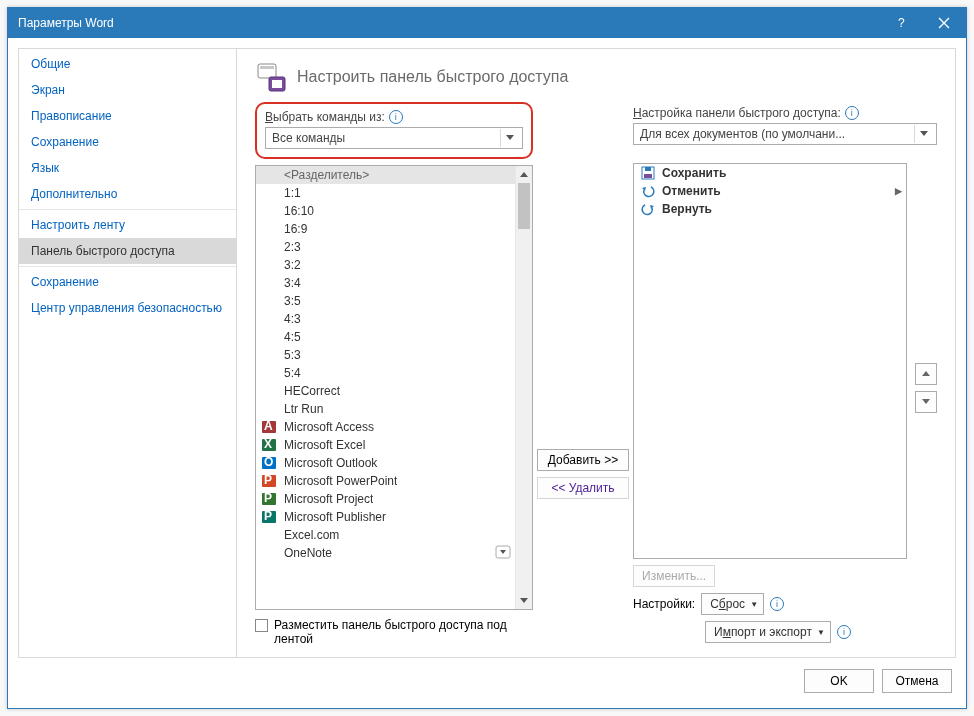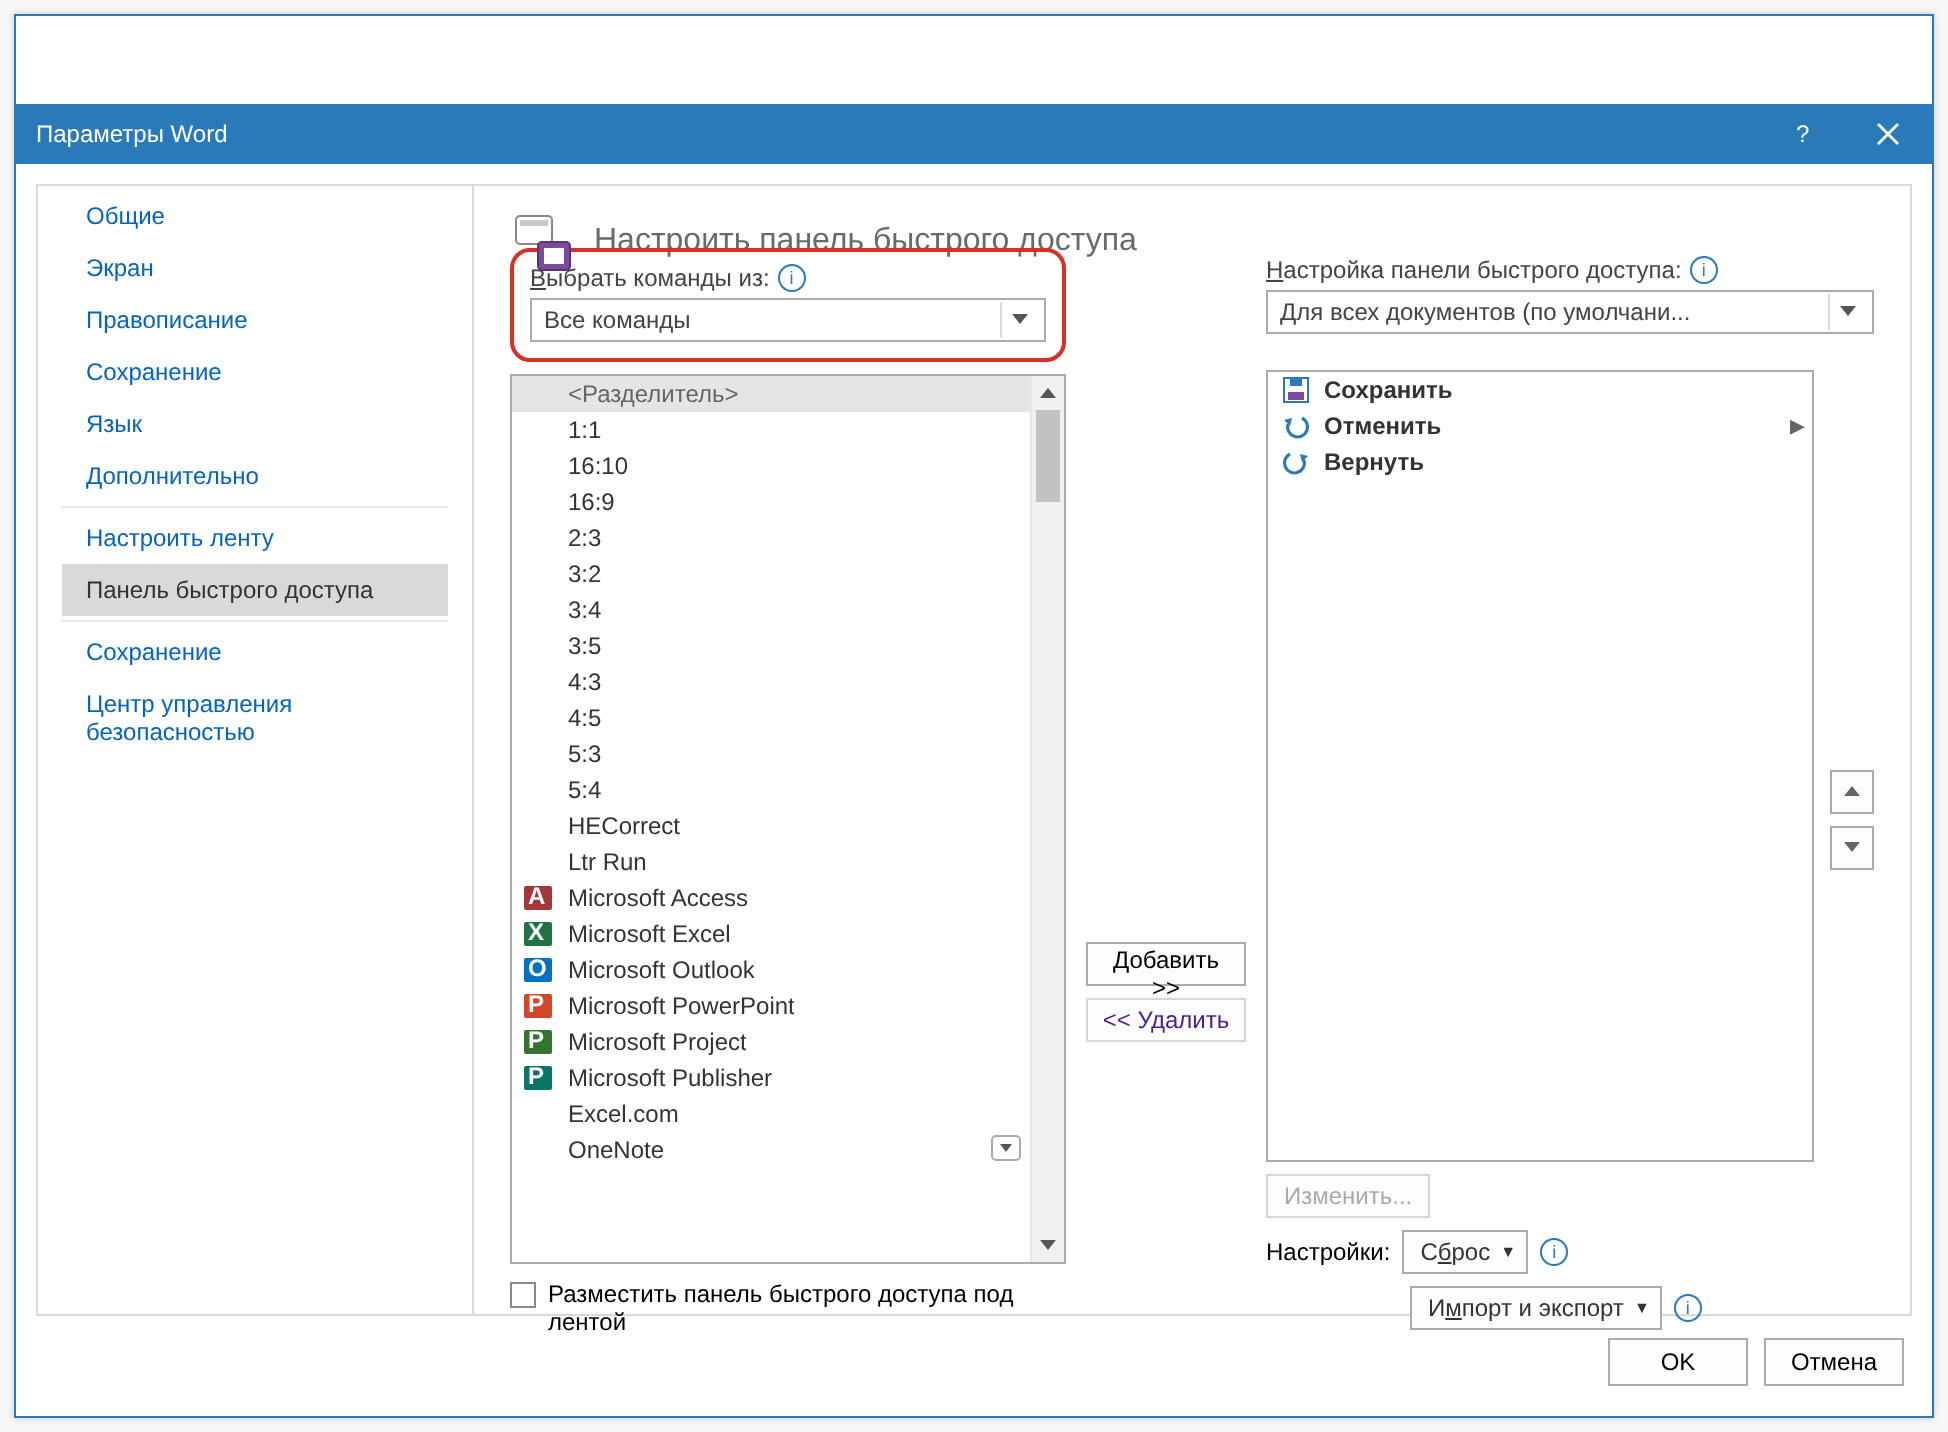--- a/index.html
+++ b/index.html
@@ -4,31 +4,31 @@
 <style>
   * { box-sizing: border-box; font-family: "Segoe UI", Tahoma, sans-serif; font-size: 12px; }
   html, body { margin: 0; padding: 0; background: #f8f8f8; }
   .window {
     width: 960px; height: 702px; margin: 7px; background: #fff;
     border: 1px solid #2a7ab9; box-shadow: 0 0 4px rgba(0,0,0,.2);
     display: flex; flex-direction: column;
   }
   .titlebar {
     background: #2a7ab9; color: #fff; height: 30px;
-    display: flex; align-items: center; padding-left: 10px; margin-top: 44px;
+    display: flex; align-items: center; padding-left: 10px;
   }
   .titlebar .title { flex: 1; }
   .titlebar .btn { width: 44px; height: 30px; display:flex; align-items:center; justify-content:center; cursor:pointer; }
   .body {
     flex: 1; display: flex; padding: 10px 10px 6px 10px; gap: 0;
     min-height: 0;
   }
   .sidebar {
     width: 218px; border: 1px solid #d9d9d9; border-right: none;
-    background: #fff; padding: 2px 12px;
+    background: #fff; padding: 2px 0;
     display:flex; flex-direction:column;
   }
   .sidebar .nav-item {
     padding: 6px 12px; color: #0563c1; cursor: pointer;
   }
   .sidebar .nav-item.selected { background: #d9d9d9; color: #333; }
   .sidebar .sep { border-top: 1px solid #e5e5e5; margin: 2px 0; }
   .content {
     flex: 1; border: 1px solid #d9d9d9; padding: 12px 18px 12px 18px;
     display:flex; flex-direction:column; min-width:0;
@@ -57,21 +57,21 @@
   .item-row { display:flex; align-items:center; height:18px; padding:0 4px 0 6px; gap:6px; color:#333;}
   .item-row .ic{ width:16px; height:16px; display:flex;align-items:center;justify-content:center;}
   .item-row .txt{ white-space:nowrap; overflow:hidden; text-overflow:ellipsis;}
   .item-row .sep-txt{ color:#666;}
   .item-row .caret{ margin-left:auto; color:#666; font-size:9px;}
   .item-row.selected{ background:#e5e5e5;}
   .scrollbar{ width:17px; background:#f0f0f0; border-left:1px solid #e7e7e7; display:flex;flex-direction:column;}
   .sb-btn{ height:17px; display:flex;align-items:center;justify-content:center; color:#555;}
   .sb-track{ flex:1; position:relative;}
   .sb-thumb{ position:absolute; left:2px; right:2px; background:#c2c2c2;}
-  .mid-btn{ width:80px; height:22px; border:1px solid #ababab; background:#fdfdfd; cursor:pointer;}
+  .mid-btn{ width:92px; height:22px; border:1px solid #ababab; background:#fdfdfd; cursor:pointer;}
   .mid-btn[disabled]{ color:#4c1d95; border-color:#d6d6d6; cursor:default;}
   .below-left{ display:flex; align-items:flex-start; gap:6px; margin-top:8px;}
   .chk{ width:13px;height:13px; border:1px solid #888; background:#fff; margin-top:1px;}
   .right-side{ display:flex; gap:8px; align-items:flex-start;}
   .arrow-col{ display:flex; flex-direction:column; gap:6px; margin-top:200px;}
   .sq-btn{ width:22px;height:22px;border:1px solid #ababab;background:#fdfdfd;display:flex;align-items:center;justify-content:center;color:#666;}
   .bottom-right{ margin-top:6px; display:flex; flex-direction:column; gap:6px; align-items:flex-start;}
   .row-inline{ display:flex; align-items:center; gap:6px;}
   .small-btn{ height:22px; border:1px solid #ababab; background:#fdfdfd; padding:0 18px 0 8px; position:relative; cursor:pointer; color:#333;}
   .small-btn .caret{ position:absolute; right:5px; top:50%; transform:translateY(-50%); font-size:8px; color:#333;}

